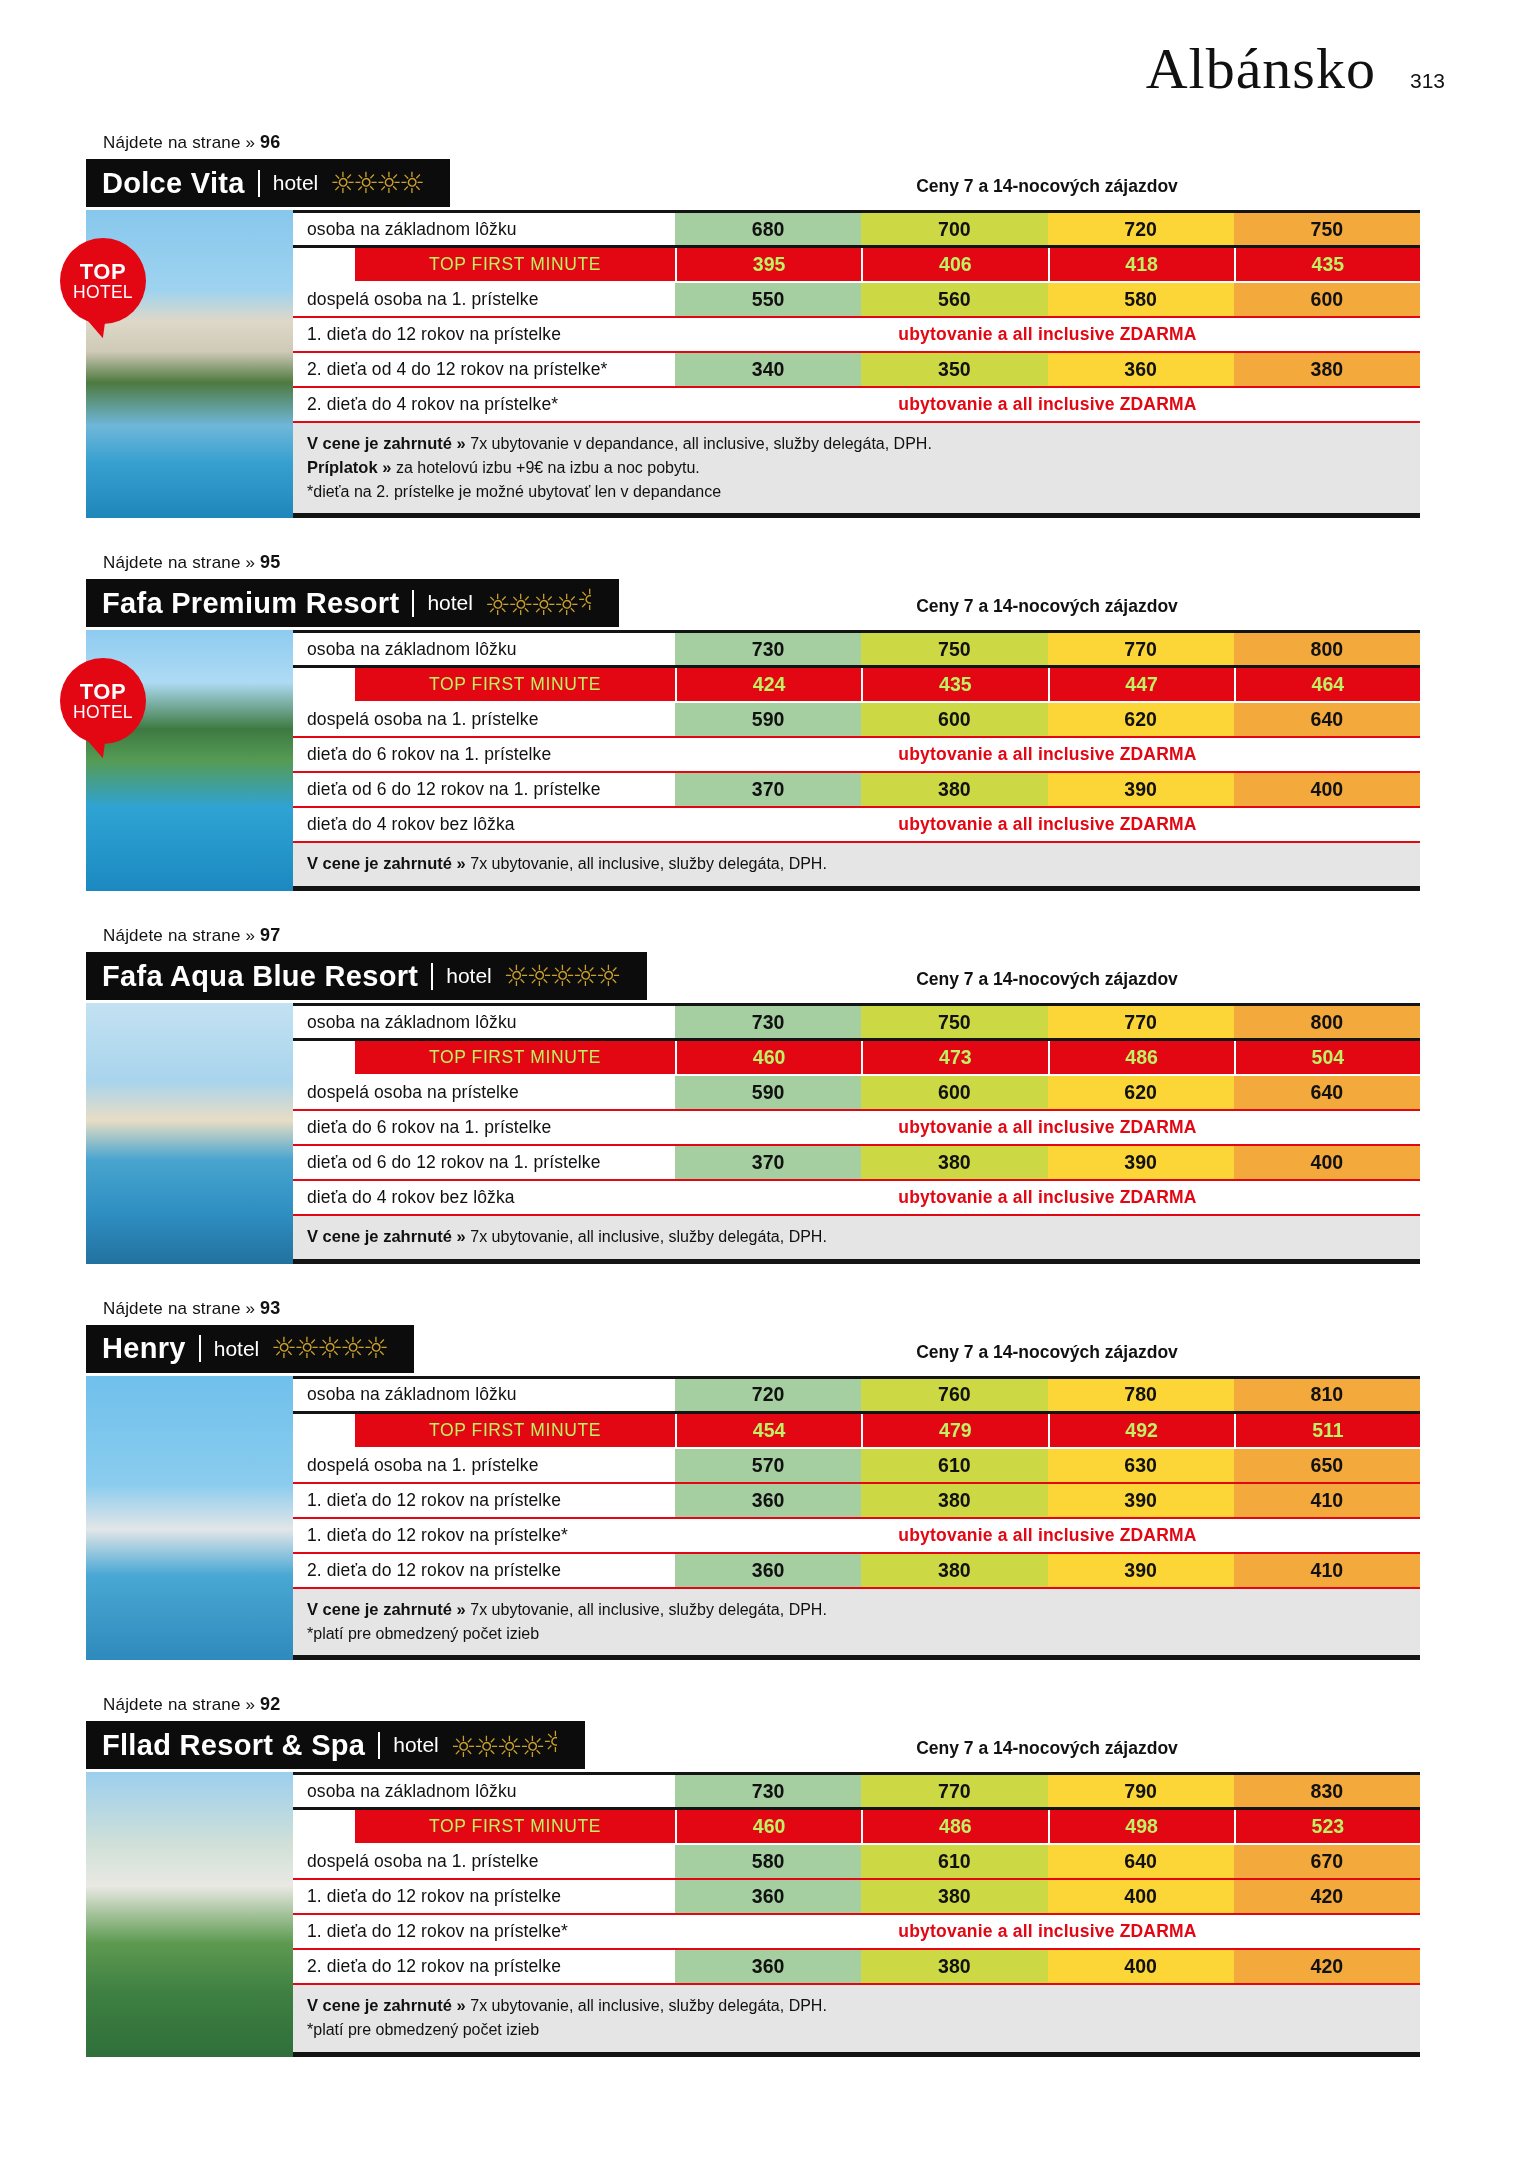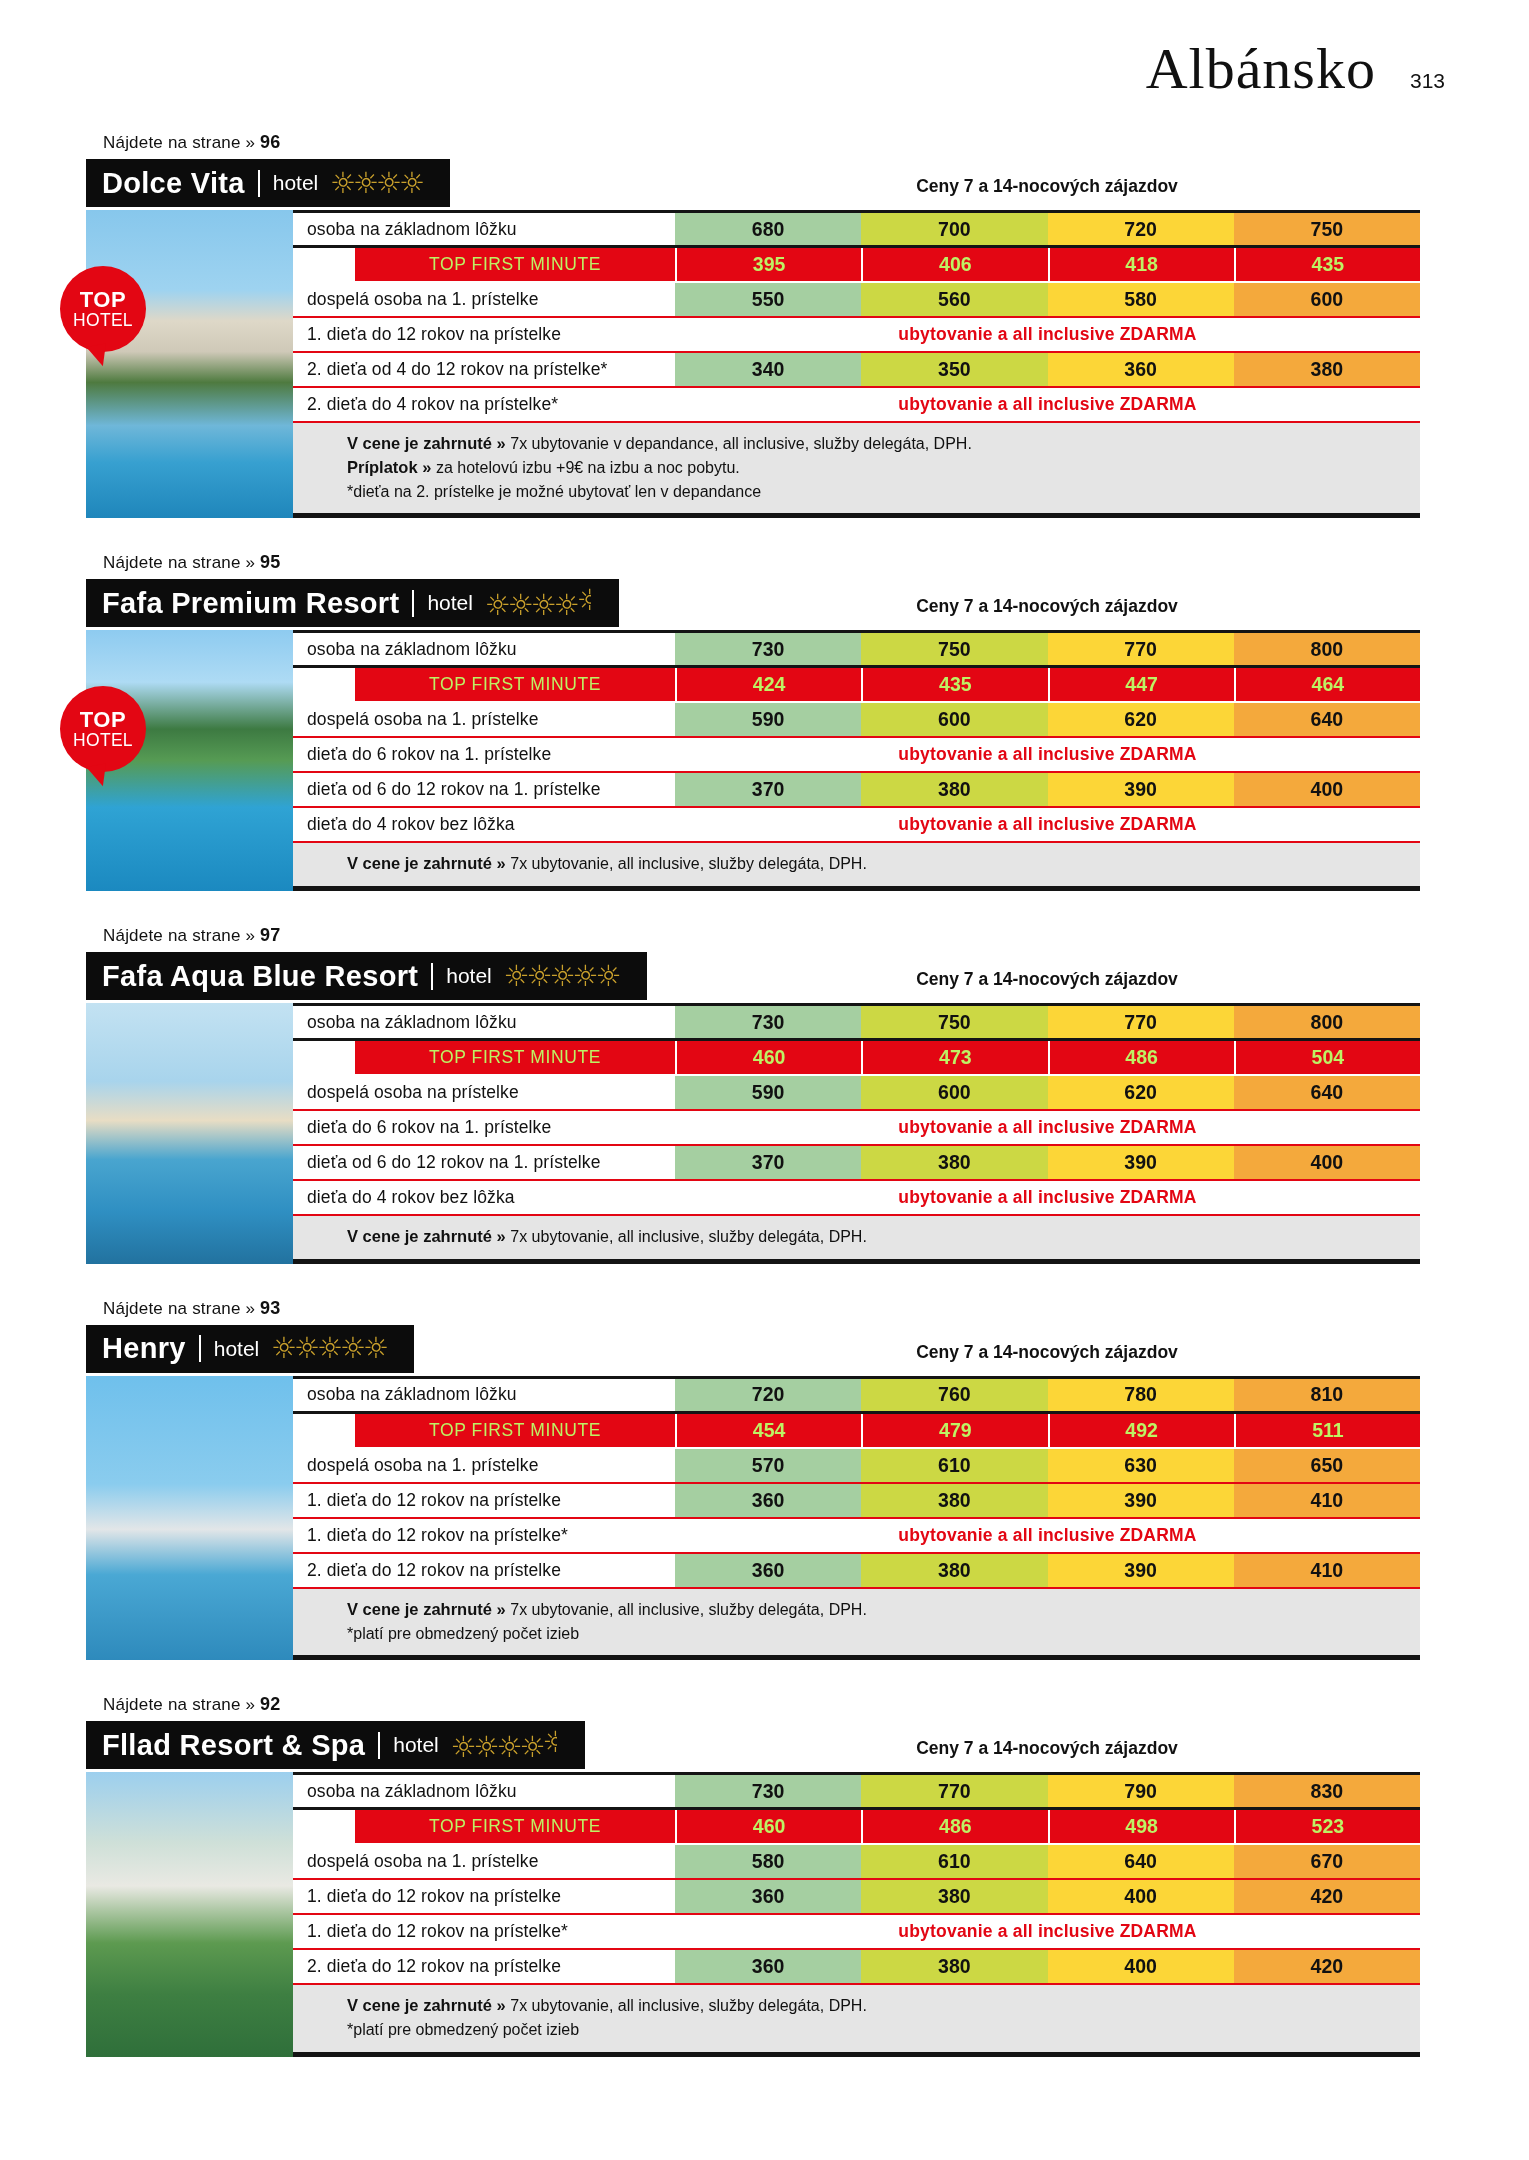--- a/index.html
+++ b/index.html
@@ -31,21 +31,21 @@
   .prices-heading{position:absolute;bottom:10px;left:961px;transform:translateX(-50%);
       font-weight:bold;font-size:17.5px;white-space:nowrap;}
   
   .body-row{display:flex;align-items:stretch;}
   .photo{width:207px;flex:none;position:relative;}
   .photo-0{background:linear-gradient(180deg,#87c7ec 0%,#9ed3f0 26%,#ded8c8 36%,#cfc9b8 46%,#4e7a3f 56%,#6fb7d9 70%,#37a0d0 82%,#1f86bb 100%);}
   .photo-1{background:linear-gradient(180deg,#8ecbf0 0%,#aedbf4 20%,#3d7a42 38%,#569b54 50%,#2fa3d4 68%,#1b89c0 100%);}
   .photo-2{background:linear-gradient(180deg,#c3e2f2 0%,#a8d4ec 30%,#e8ddc4 45%,#49a5cf 60%,#2f8fc2 80%,#22729f 100%);}
   .photo-3{background:linear-gradient(180deg,#6fc0ec 0%,#8accee 38%,#e2e6e8 54%,#4aa8d4 70%,#2e8abc 100%);}
   .photo-4{background:linear-gradient(180deg,#9ccfee 0%,#cfe0d8 25%,#e9e9e3 40%,#5d9a50 60%,#3e7f42 78%,#2f6f3a 100%);}
-  .top-hotel-badge{position:absolute;left:-26px;top:56px;width:86px;height:86px;border-radius:50%;
+  .top-hotel-badge{position:absolute;left:-26px;top:28px;width:86px;height:86px;border-radius:50%;
       background:var(--red);color:#fff;display:flex;flex-direction:column;align-items:center;justify-content:center;z-index:2;}
   .top-hotel-badge::after{content:'';position:absolute;bottom:-15px;left:28px;width:0;height:0;
       border-left:13px solid transparent;border-right:7px solid transparent;border-top:22px solid var(--red);
       transform:rotate(-10deg);}
   .badge-top{font-weight:bold;font-size:22px;line-height:1.05;letter-spacing:.5px;}
   .badge-hotel{font-size:17.5px;line-height:1.1;font-weight:400;letter-spacing:.3px;}
   .table{flex:1;border-top:3px solid var(--ink);display:flex;flex-direction:column;}
   
   .row{display:flex;height:35px;border-bottom:2px solid var(--red);}
   .rows .row:first-child{border-bottom:3px solid var(--ink);}
@@ -57,21 +57,21 @@
   .row.tfm .label-cell{padding:0;}
   .tfm-spacer{width:62px;height:100%;background:#fff;flex:none;}
   .tfm-label{flex:1;height:100%;background:var(--red);color:#bef264;font-weight:normal;font-size:17.5px;
       display:flex;align-items:center;justify-content:center;letter-spacing:.6px;}
   .row.tfm .value-cell{background:var(--red);color:#bef264;border-left:2px solid #fff;}
   .free-cell{flex:1;display:flex;align-items:center;justify-content:center;
       color:var(--red);font-weight:bold;font-size:17.5px;background:#fff;letter-spacing:.2px;}
   
   .notes{background:var(--notes-bg);border-bottom:5px solid var(--ink);padding:9px 16px 10px 14px;
       font-size:16px;line-height:1.44;flex:1;}
-  .note-line b{font-size:16.5px;margin-left:40px;}
+  .note-line b{font-size:16.5px;}
 </style>
 </head>
 <body>
 
 <header class="page-header">
   <span class="region-title">Albánsko</span>
   <span class="page-number">313</span>
 </header>
 
 <main class="sections">

